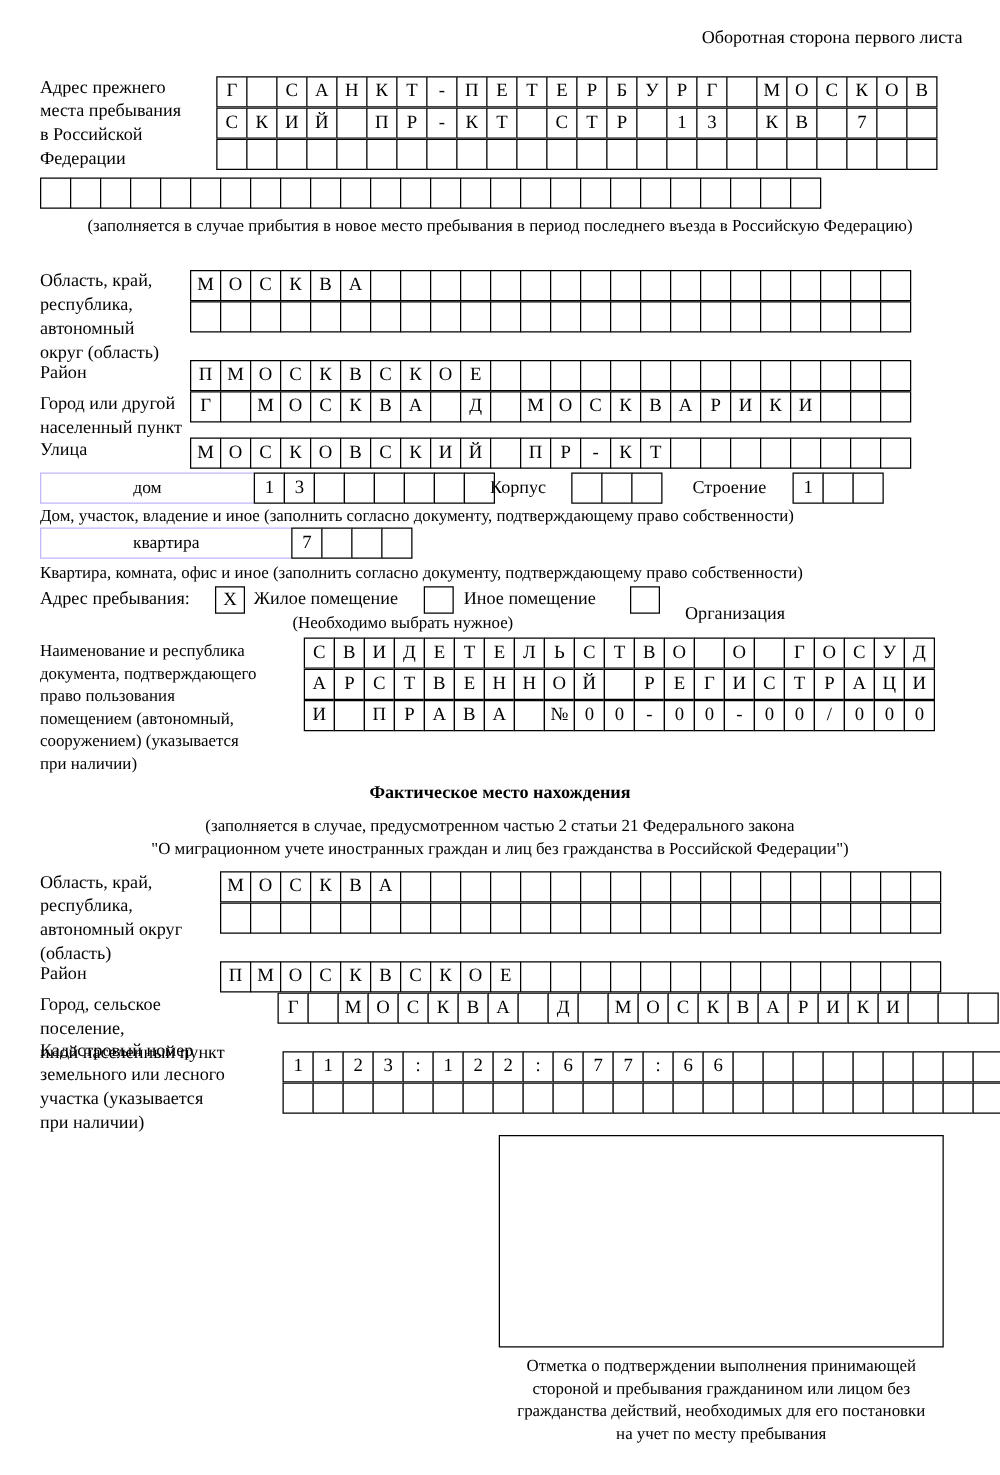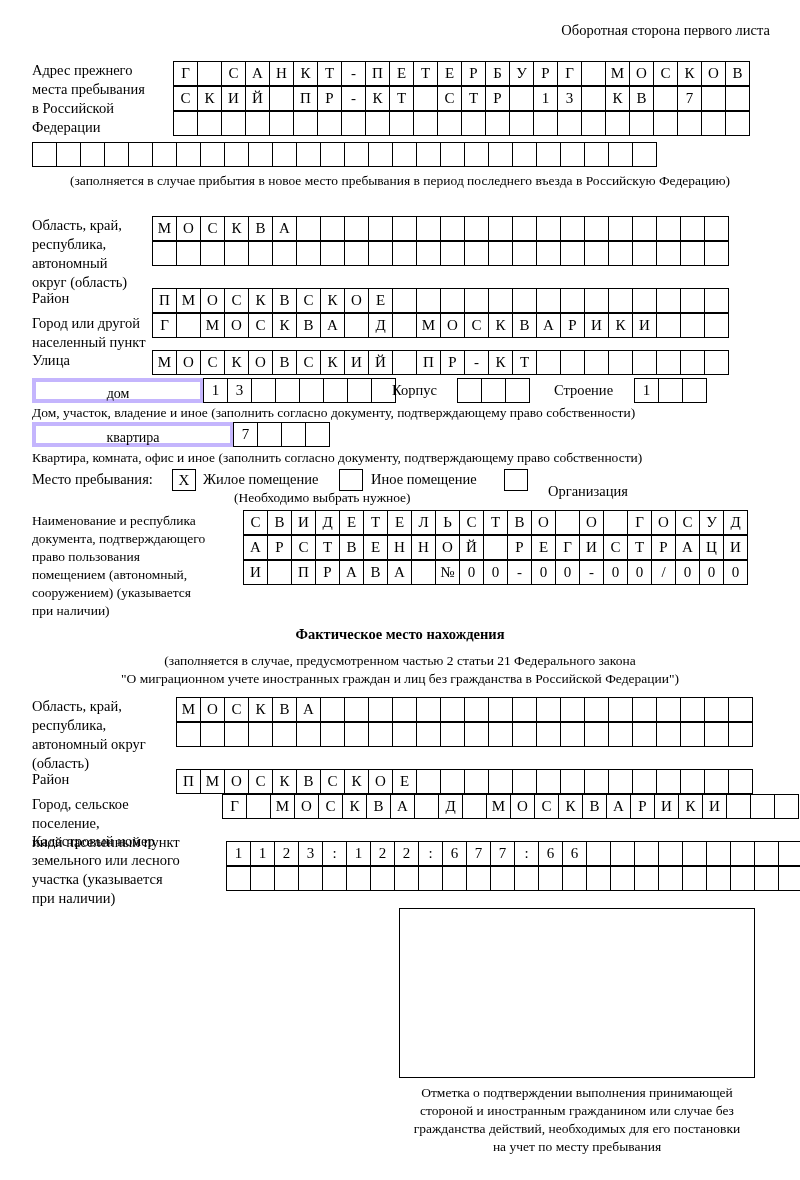--- a/index.html
+++ b/index.html
@@ -41,21 +41,21 @@
     border: 1px solid #000;
     box-sizing: border-box;
     margin-right: -1px;
     font-size: 15px;
     line-height: 23px;
     text-align: center;
     font-family: "Liberation Serif", serif;
     background: #fff;
   }
   .wide-field {
-    border: 4px solid #c4b5fd;
+    border: 1px solid #c4b5fd;
     box-sizing: border-box;
     height: 25px;
     font-size: 14px;
     line-height: 23px;
     text-align: center;
   }
   .inline-lbl { font-size: 14.5px; line-height: 25px; }
   .bigbox {
     border: 1px solid #000;
     box-sizing: border-box;
@@ -368,21 +368,21 @@
 
   <div class="abs lbl-sm" style="top:404px; left:32px;">Дом, участок, владение и иное (заполнить согласно документу, подтверждающему право собственности)</div>
   <div class="abs boxrow" id="s2-flat" style="top:422px; left:233px;">
       <div class="cell">7</div>
       <div class="cell"></div>
       <div class="cell"></div>
       <div class="cell"></div>
     </div>
   <div class="abs lbl-sm" style="top:449px; left:32px;">Квартира, комната, офис и иное (заполнить согласно документу, подтверждающему право собственности)</div>
 
-  <div class="abs lbl" style="top:470px; left:32px;">Место пребывания:</div>
+  <div class="abs lbl" style="top:470px; left:32px;">Адрес пребывания:</div>
   <div class="abs checkbox" style="top:469px; left:172px;">Х</div>
   <div class="abs lbl" style="top:470px; left:203px;">Жилое помещение</div>
   <div class="abs checkbox" style="top:469px; left:339px;"></div>
   <div class="abs lbl" style="top:470px; left:371px;">Иное помещение</div>
   <div class="abs checkbox" style="top:469px; left:504px;"></div>
   <div class="abs lbl" style="top:482px; left:548px;">Организация</div>
   <div class="abs lbl-sm" style="top:489px; left:234px;">(Необходимо выбрать нужное)</div>
 
   <div class="abs lbl-sm" style="top:512px; left:32px; width:210px;">
     <div>Наименование и республика</div>
@@ -641,18 +641,18 @@
       <div class="cell"></div>
       <div class="cell"></div>
       <div class="cell"></div>
       <div class="cell"></div>
       <div class="cell"></div>
     </div>
 
   <div class="abs bigbox" style="top:908px; left:399px; width:356px; height:170px;"></div>
   <div class="abs lbl-sm center" style="top:1084px; left:379px; width:396px;">
     <div>Отметка о подтверждении выполнения принимающей</div>
-    <div>стороной и иностранным гражданином или случае без</div>
+    <div>стороной и пребывания гражданином или лицом без</div>
     <div>гражданства действий, необходимых для его постановки</div>
     <div>на учет по месту пребывания</div>
   </div>
 
 </div>
 
 </body></html>

